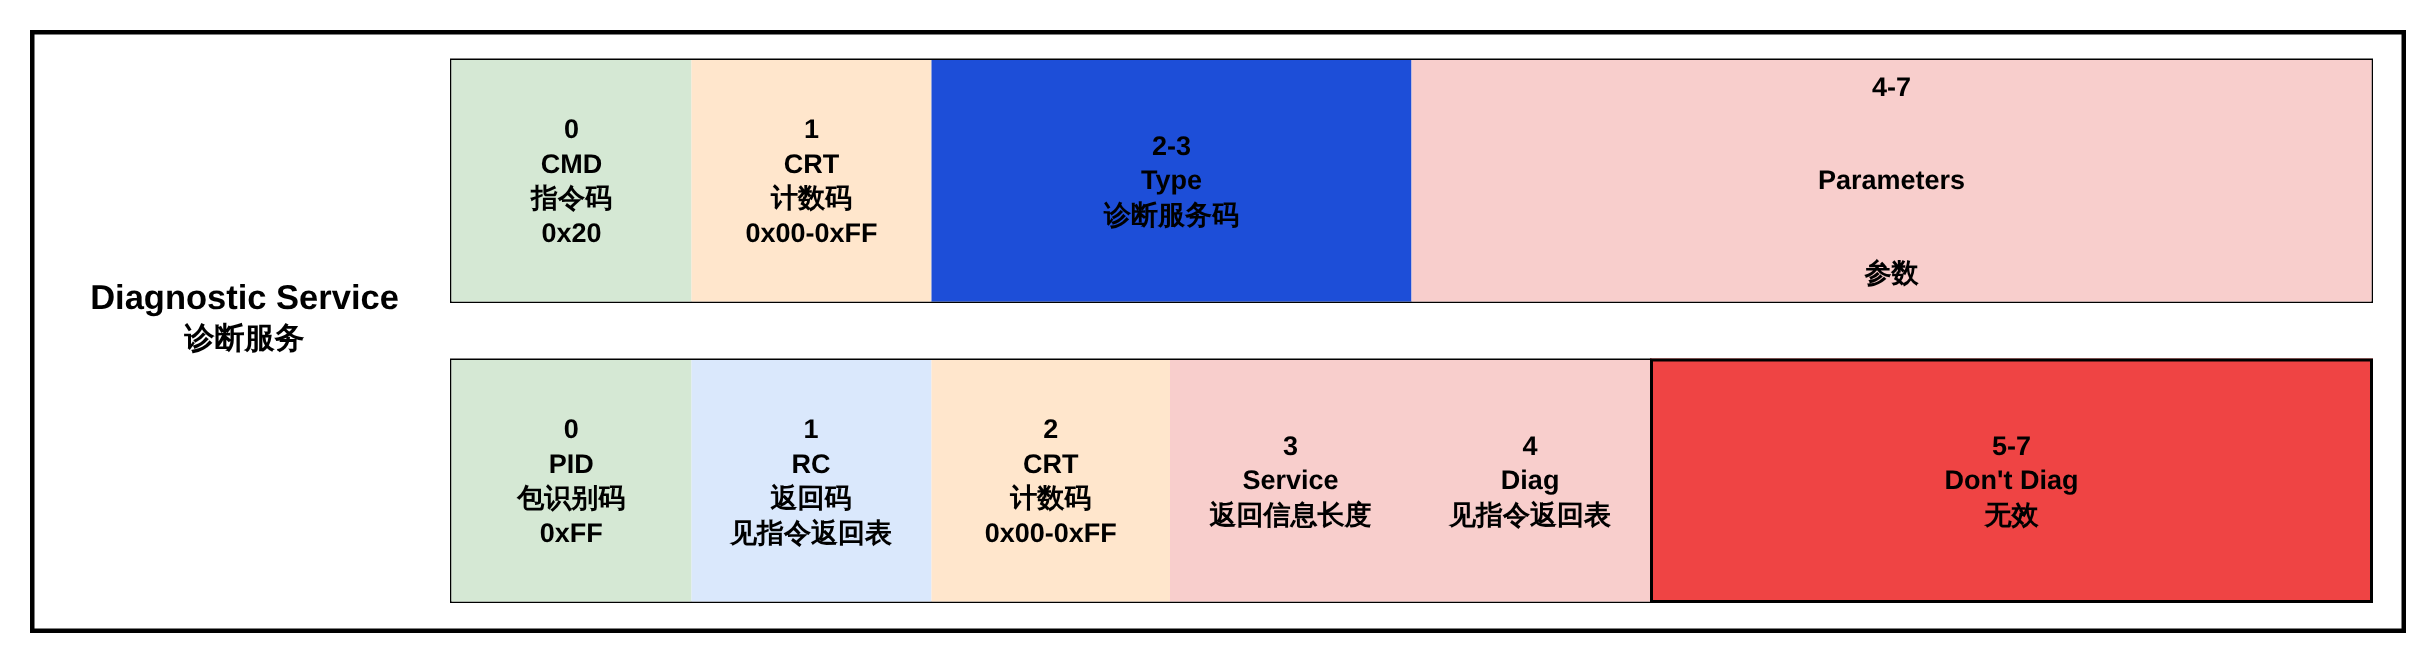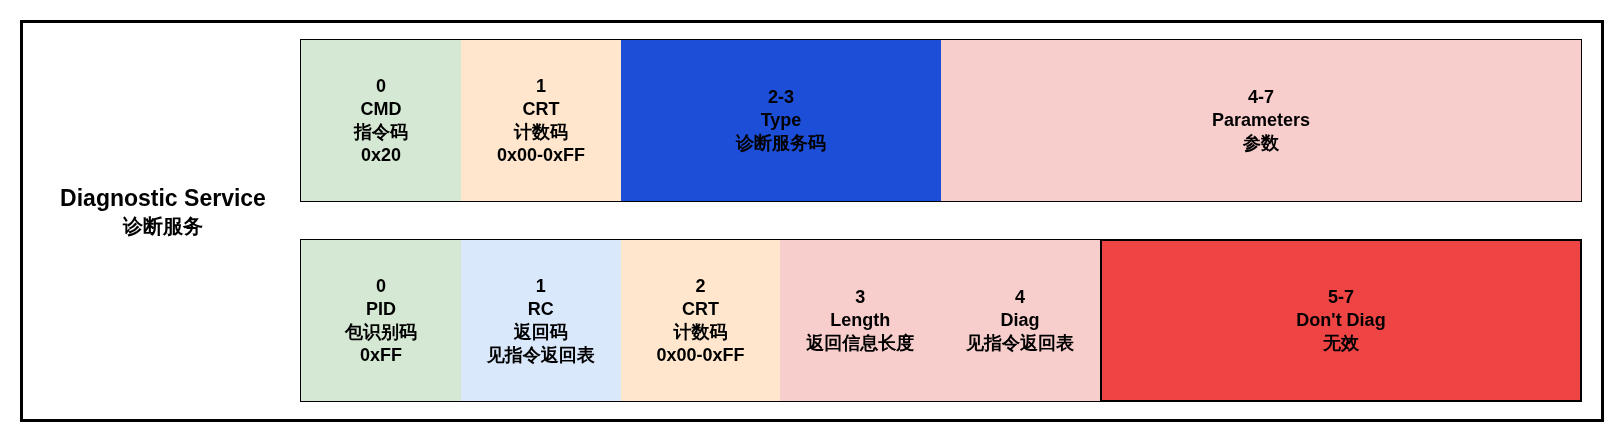--- a/index.html
+++ b/index.html
@@ -111,21 +111,21 @@
     <div>1</div>
     <div>CRT</div>
     <div>计数码</div>
     <div>0x00-0xFF</div>
   </div>
   <div class="cell w-2" style="background-color: #1d4ed8;">
     <div>2-3</div>
     <div>Type</div>
     <div>诊断服务码</div>
   </div>
-  <div class="cell w-4" style="background-color: rgb(248, 206, 204);">
+  <div class="cell w-4" style="background-color: rgb(248, 206, 204); gap: 39px;">
     <div>4-7</div>
     <div>Parameters</div>
     <div>参数</div>
   </div>
 </div>
 
 <div class="packet-row row-response">
   <div class="resp-colored">
     <div class="cell" style="background-color: rgb(213, 232, 212);">
       <div>0</div>
@@ -140,21 +140,21 @@
       <div>见指令返回表</div>
     </div>
     <div class="cell" style="background-color: rgb(255, 230, 204);">
       <div>2</div>
       <div>CRT</div>
       <div>计数码</div>
       <div>0x00-0xFF</div>
     </div>
     <div class="cell" style="background-color: rgb(248, 206, 204);">
       <div>3</div>
-      <div>Length</div>
+      <div>Service</div>
       <div>返回信息长度</div>
     </div>
     <div class="cell" style="background-color: rgb(248, 206, 204);">
       <div>4</div>
       <div>Diag</div>
       <div>见指令返回表</div>
     </div>
   </div>
   <div class="cell cell-dontcare">
     <div>5-7</div>

